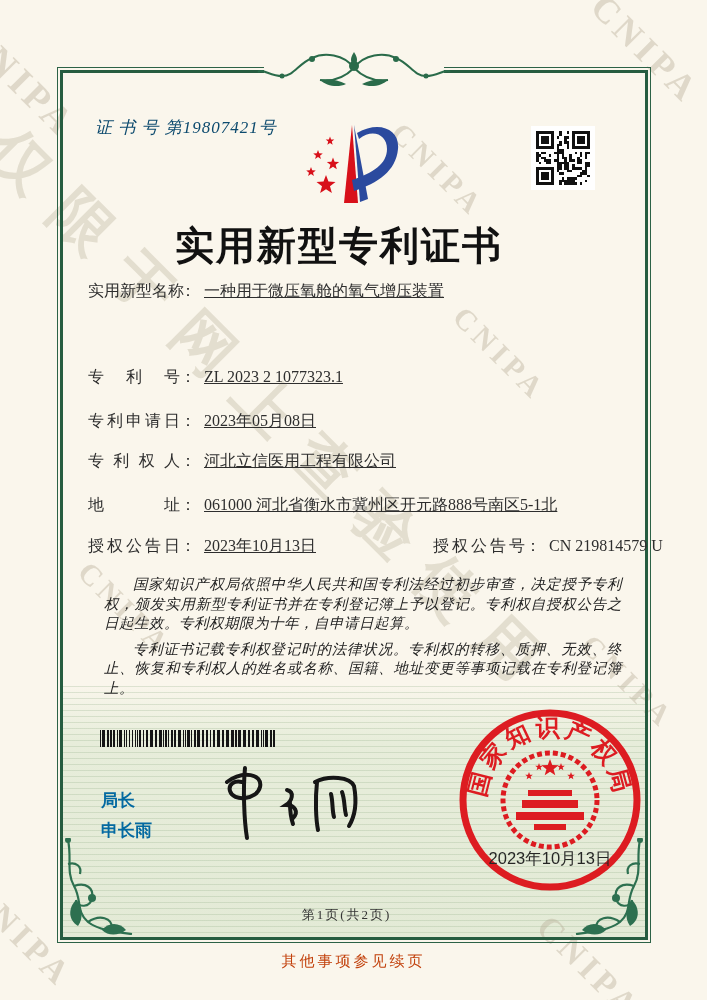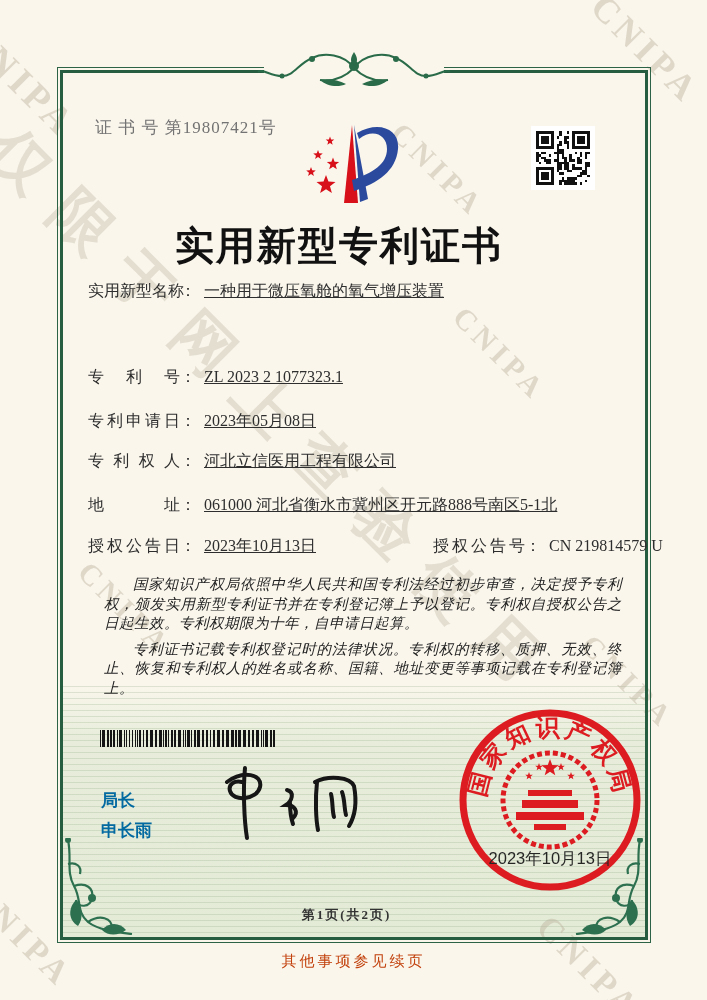--- a/index.html
+++ b/index.html
@@ -17,41 +17,41 @@
       repeating-linear-gradient(to bottom, rgba(148,176,138,0.28) 0 1px, rgba(0,0,0,0) 1px 6px),
       linear-gradient(to bottom, rgba(231,237,219,0.05) 0, #e7edda 55px, #e3ead6 100%);}
   
   .frame-outer{position:absolute;left:57px;top:67px;width:592px;height:874px;
       border:1px solid #2c6246;z-index:2;pointer-events:none;}
   .frame-inner{position:absolute;inset:2px;border:3px solid #265c40;}
   .orn{position:absolute;z-index:3;}
   .orn-top-bg{position:absolute;left:264px;top:60px;width:180px;height:18px;background:#faf6ec;z-index:3;}
   
   .content{position:absolute;inset:0;z-index:4;}
-  .certno{position:absolute;left:95px;top:116px;font-size:17px;letter-spacing:1px;color:#737373;}
+  .certno{position:absolute;left:95px;top:116px;font-size:17px;letter-spacing:1px;color:#0c4a6e;font-style:italic;}
   .logo{position:absolute;left:303px;top:122px;}
   .qr{position:absolute;left:531px;top:126px;width:64px;height:64px;background:#fff;
       display:flex;align-items:center;justify-content:center;}
   .title{position:absolute;left:0;top:219px;width:678px;text-align:center;
       font-size:39px;font-weight:bold;letter-spacing:2px;color:#111;}
   .frow{position:absolute;left:88px;font-size:16px;color:#2e2e2e;white-space:nowrap;text-decoration:underline;}
   .flabel{display:inline-block;width:92px;text-align:justify;text-align-last:justify;}
   .fcolon{display:inline-block;margin-right:8px;}
   .f0{top:281px}.f1{top:325px}.f2{top:367px}.f3{top:411px}.f4{top:451px}.f5{top:495px}.f6{top:536px}
   .grant-no{position:absolute;left:345px;top:0;}
   .paras{position:absolute;left:88px;top:575px;width:534px;font-size:14.5px;line-height:19.5px;
       font-style:italic;color:#222;text-align:justify;letter-spacing:0.5px;}
   .paras p{margin:0 0 6px 16px;text-indent:2em;}
   .barcode{position:absolute;left:100px;top:730px;width:178px;height:17px;}
   .signer{position:absolute;left:101px;top:786px;font-family:"Liberation Sans",sans-serif;
       font-size:17px;font-weight:600;color:#0369a1;line-height:30px;}
   .signature{position:absolute;left:205px;top:760px;}
   .seal{position:absolute;left:456px;top:706px;opacity:0.95;}
   .pageno{position:absolute;left:0;top:906px;width:693px;text-align:center;font-size:13px;
-      letter-spacing:2px;color:#333;font-weight:bold;}
+      letter-spacing:2px;color:#333;}
   .footer{position:absolute;left:0;top:952px;width:707px;text-align:center;font-size:15px;
       letter-spacing:3px;color:#c2410c;}
 </style>
 </head>
 <body>
 
 <div class="page">
 
   <div class="green-zone"></div>
 

